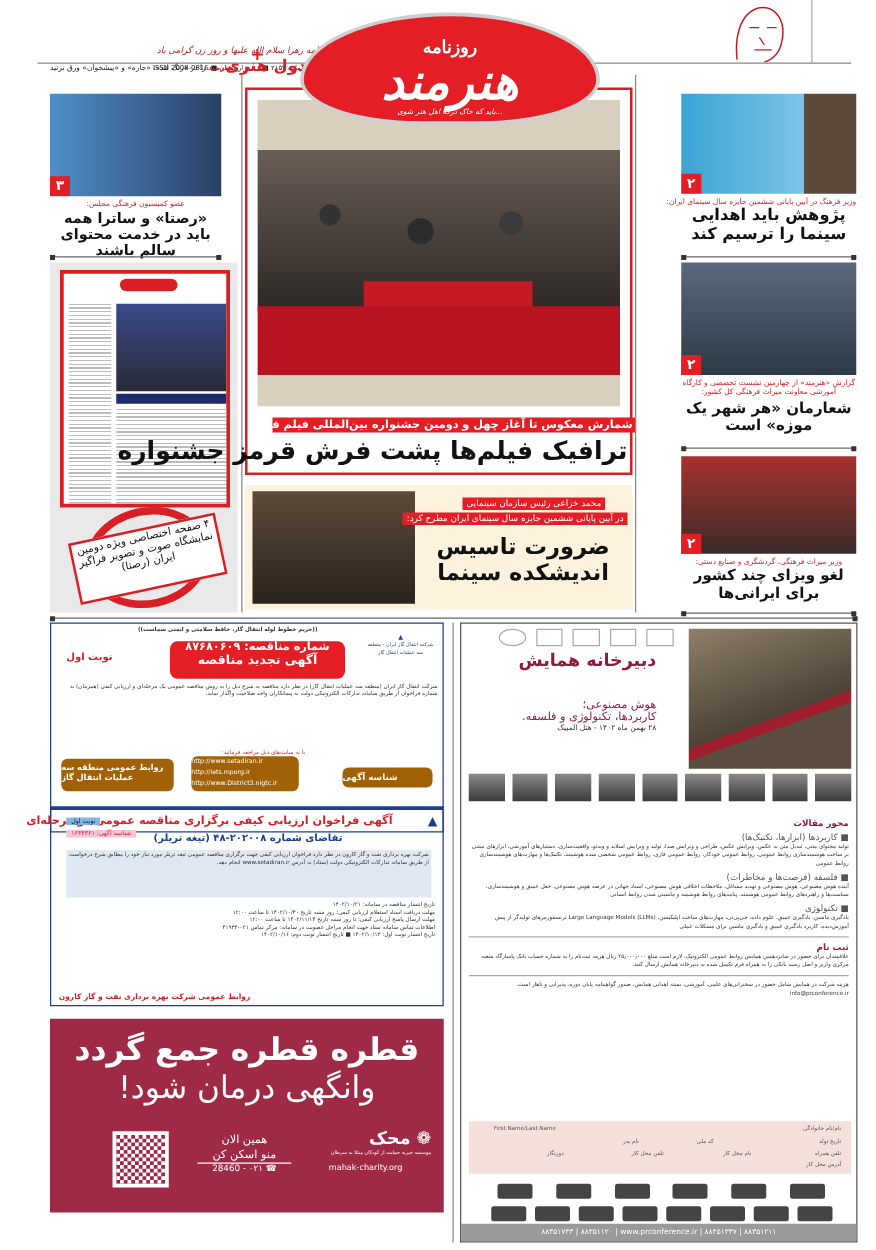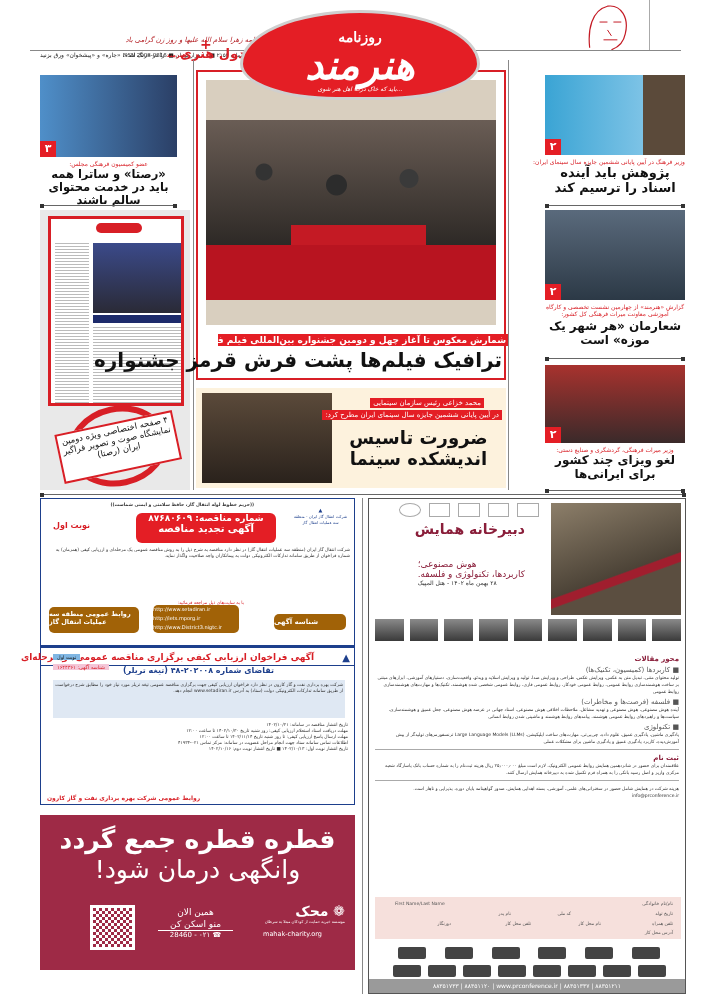--- a/index.html
+++ b/index.html
@@ -93,21 +93,21 @@
 
 <div class="hdr-plus">+</div>
 <div class="hdr-jadval">جدول هنری</div>
 <div class="hdr-puzzle"><b>هنرمند</b> <span>را در «رنگ لند»، «جاره» و «پیشخوان» ورق بزنید</span></div>
 
 <div class="divider-v" style="left:508px;top:60px;height:430px"></div>
 <div class="photo" style="left:545px;top:75px;width:140px;height:80px;background:linear-gradient(90deg,#3aa4d4 0,#7dc3e6 70%,#5b4a3a 70%)">
     <div class="num-badge">۲</div>
   </div>
 <div class="kicker" style="left:545px;width:140px;top:158px">وزیر فرهنگ در آیین پایانی ششمین جایزه سال سینمای ایران:</div>
-<div class="headline" style="left:545px;width:140px;top:166px;font-size:13px">پژوهش باید آینده اسناد را ترسیم کند</div>
+<div class="headline" style="left:545px;width:140px;top:166px;font-size:13px">پژوهش باید اهدایی سینما را ترسیم کند</div>
 <div class="sep" style="left:545px;width:140px;top:205px"></div>
 
 <div class="photo" style="left:545px;top:210px;width:140px;height:90px;background:linear-gradient(#5a6a7c,#2c3946)">
     <div class="num-badge">۲</div>
   </div>
 <div class="kicker" style="left:545px;width:140px;top:303px;white-space:normal;line-height:7px">گزارش «هنرمند» از چهارمین نشست تخصصی و کارگاه آموزشی معاونت میراث فرهنگی کل کشور:</div>
 <div class="headline" style="left:545px;width:140px;top:320px;font-size:12px">شعارمان «هر شهر یک موزه» است</div>
 <div class="sep" style="left:545px;width:140px;top:358px"></div>
 
 <div class="photo" style="left:545px;top:365px;width:140px;height:78px;background:linear-gradient(#a8322e,#3a2a2a)">
@@ -216,39 +216,39 @@
   <div class="abs" style="left:30px;top:4px;width:140px;height:14px;display:flex;gap:8px;direction:ltr">
     <div style="flex:1;border:1px solid #aaa;border-radius:50%"></div>
       <div style="flex:1;border:1px solid #aaa"></div>
       <div style="flex:1;border:1px solid #aaa"></div>
       <div style="flex:1;border:1px solid #aaa"></div>
       <div style="flex:1;border:1px solid #aaa"></div>
   </div>
   <div class="conf-title">
     <div>دبیرخانه همایش</div>
   </div>
-  <div class="abs" style="right:160px;top:60px;font-size:9px;color:#8a1e3a;text-align:left">
+  <div class="abs" style="right:160px;top:60px;font-size:9px;color:#8a1e3a;text-align:right">
     <div>هوش مصنوعی؛</div>
     <div>کاربردها، تکنولوژی و فلسفه.</div>
     <div style="font-size:6px;color:#333">۲۸ بهمن ماه ۱۴۰۲ - هتل المپیک</div>
   </div>
   <div class="faces">
     <div></div>
       <div></div>
       <div></div>
       <div></div>
       <div></div>
       <div></div>
       <div></div>
       <div></div>
       <div></div>
   </div>
   <div class="abs" style="left:6px;right:6px;top:156px">
     <div class="conf-sec-h">محور مقالات</div>
-    <div class="conf-sec-h" style="color:#555;font-weight:normal;margin-top:3px">■ <span>کاربردها (کمیسیون، تکنیک‌ها)</span></div>
+    <div class="conf-sec-h" style="color:#555;font-weight:normal;margin-top:3px">■ <span>کاربردها (ابزارها، تکنیک‌ها)</span></div>
     <div class="conf-p">تولید محتوای متنی، تبدیل متن به عکس، ویرایش عکس، طراحی و ویرایش صدا، تولید و ویرایش اسلاید و ویدئو، واقعیت‌سازی، دستیارهای آموزشی، ابزارهای مبتنی بر ساخت هوشمندسازی روابط عمومی، روابط عمومی خودکار، روابط عمومی فازی، روابط عمومی شخصی شده هوشمند، تکنیک‌ها و مهارت‌های هوشمندسازی روابط عمومی</div>
     <div class="conf-sec-h" style="color:#555;font-weight:normal;margin-top:3px">■ <span>فلسفه (فرصت‌ها و مخاطرات)</span></div>
     <div class="conf-p">آینده هوش مصنوعی، هوش مصنوعی و تهدید مشاغل، ملاحظات اخلاقی هوش مصنوعی، اسناد جهانی در عرصه هوش مصنوعی، جعل عمیق و هوشمندسازی، سیاست‌ها و راهبردهای روابط عمومی هوشمند، پیامدهای روابط هوشمند و ماشینی شدن روابط انسانی</div>
     <div class="conf-sec-h" style="color:#555;font-weight:normal;margin-top:3px">■ <span>تکنولوژی</span></div>
     <div class="conf-p">یادگیری ماشین، یادگیری عمیق، علوم داده، چی‌پی‌تی، مهارت‌های ساخت اپلیکیشن، Large Language Models (LLMs) ترنسفورمرهای تولیدگر از پیش آموزش‌دیده، کاربرد یادگیری عمیق و یادگیری ماشین برای مشکلات عملی</div>
     <div style="height:1px;background:#aaa;margin:4px 0"></div>
     <div class="conf-sec-h">ثبت نام</div>
     <div class="conf-p">علاقمندان برای حضور در شانزدهمین همایش روابط عمومی الکترونیک، لازم است مبلغ ۲۵٫۰۰۰٫۰۰۰ ریال هزینه ثبت‌نام را به شماره حساب بانک پاسارگاد شعبه مرکزی واریز و اصل رسید بانکی را به همراه فرم تکمیل شده به دبیرخانه همایش ارسال کنند.</div>
     <div style="height:1px;background:#aaa;margin:4px 0"></div>
     <div class="conf-p">هزینه شرکت در همایش شامل حضور در سخنرانی‌های علمی، آموزشی، بسته اهدایی همایش، صدور گواهینامه پایان دوره، پذیرایی و ناهار است. info@prconference.ir</div>

